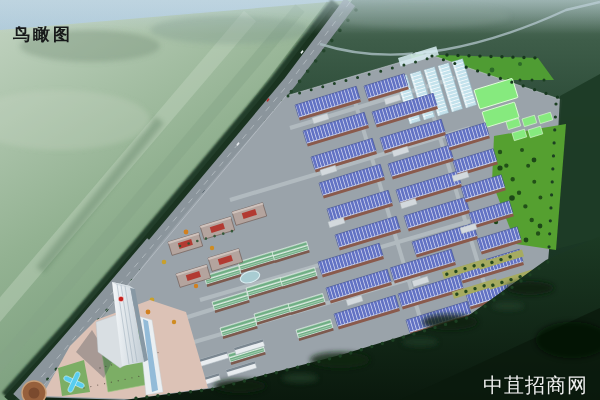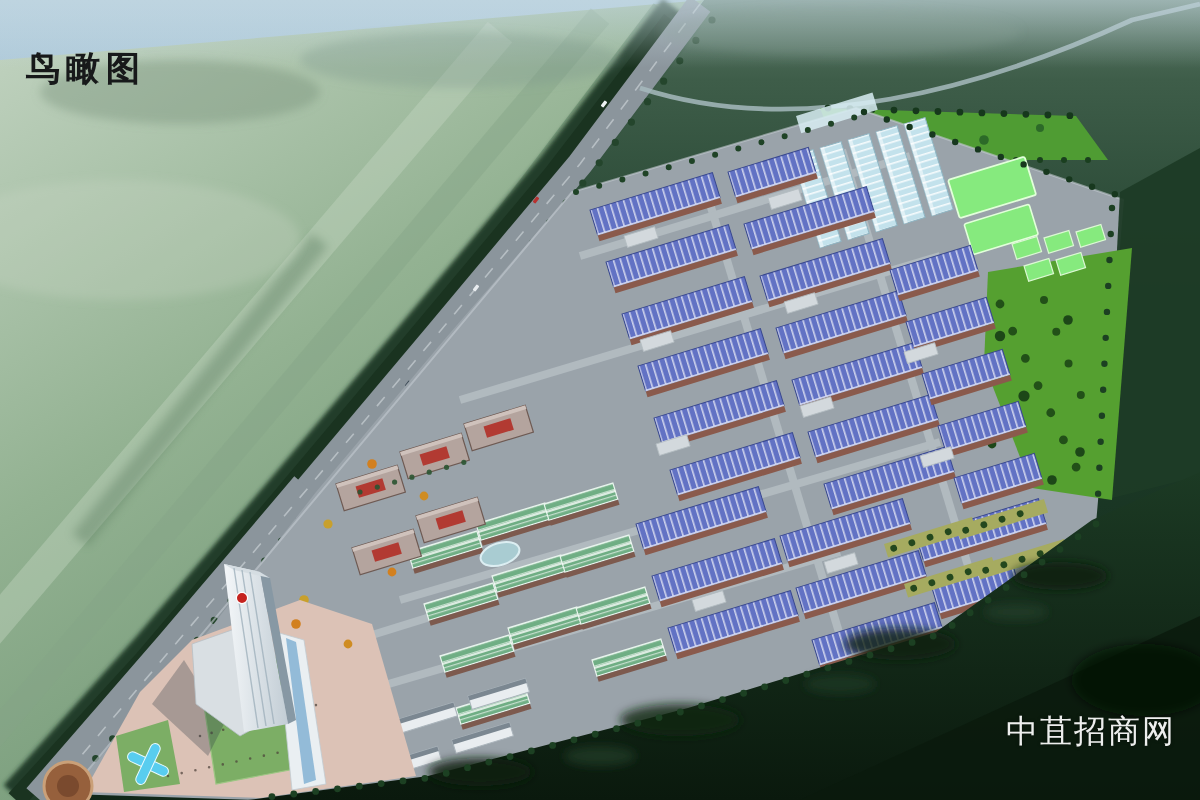--- a/index.html
+++ b/index.html
@@ -1,21 +1,21 @@
 <!DOCTYPE html>
 <html style="--c-title: #17191a; --c-watermark: #ffffff; --c-sky-top: #b2cddd; --c-farm-green: #9db99b; --c-road: #8b959c; --c-platform: #9aa3aa; --c-street: #b4bdc2; --c-roof-blue: #6272c4; --c-roof-cyan: #c3e2ec; --c-roof-teal: #6fae84; --c-wall-brown: #8a5a4c; --c-wall-teal: #7d5a4e; --c-block-green: #86ea7e; --c-field-green: #55a030; --c-tree-green: #1e4723; --c-forest: #12301c; --c-accent-red: #b23a32; --c-logo-red: #c5231f; --c-plaza: #dcc2b6; --c-lawn: #7cae65; --c-water: #58cdef; --c-tower: #f2f6f8;"><head>
 <meta charset="utf-8">
 <style>
   html,body{margin:0;padding:0;background:#222;}
   .stage{position:relative;width:600px;height:400px;overflow:hidden;
          font-family:"Liberation Sans",sans-serif;background:#9eb9ad;}
   .stage svg{position:absolute;left:0;top:0;display:block;}
   .title{position:absolute;left:13px;top:23px;font-size:17px;font-weight:bold;
          letter-spacing:3px;color:var(--c-title,#17191a);}
-  .watermark{position:absolute;right:12px;bottom:23px;font-size:16px;letter-spacing:1px;
+  .watermark{position:absolute;right:12px;bottom:1px;font-size:20px;letter-spacing:1px;
          color:var(--c-watermark,#ffffff);opacity:.93;text-shadow:0 0 2px rgba(0,0,0,.45);}
 </style>
 </head>
 <body>
 
 <div class="stage">
 <svg width="600" height="400" viewBox="0 0 600 400">
 <defs>
   <linearGradient id="gSky" x1="0" y1="0" x2="0" y2="1">
     <stop offset="0" stop-color="#b2cddd"></stop>

